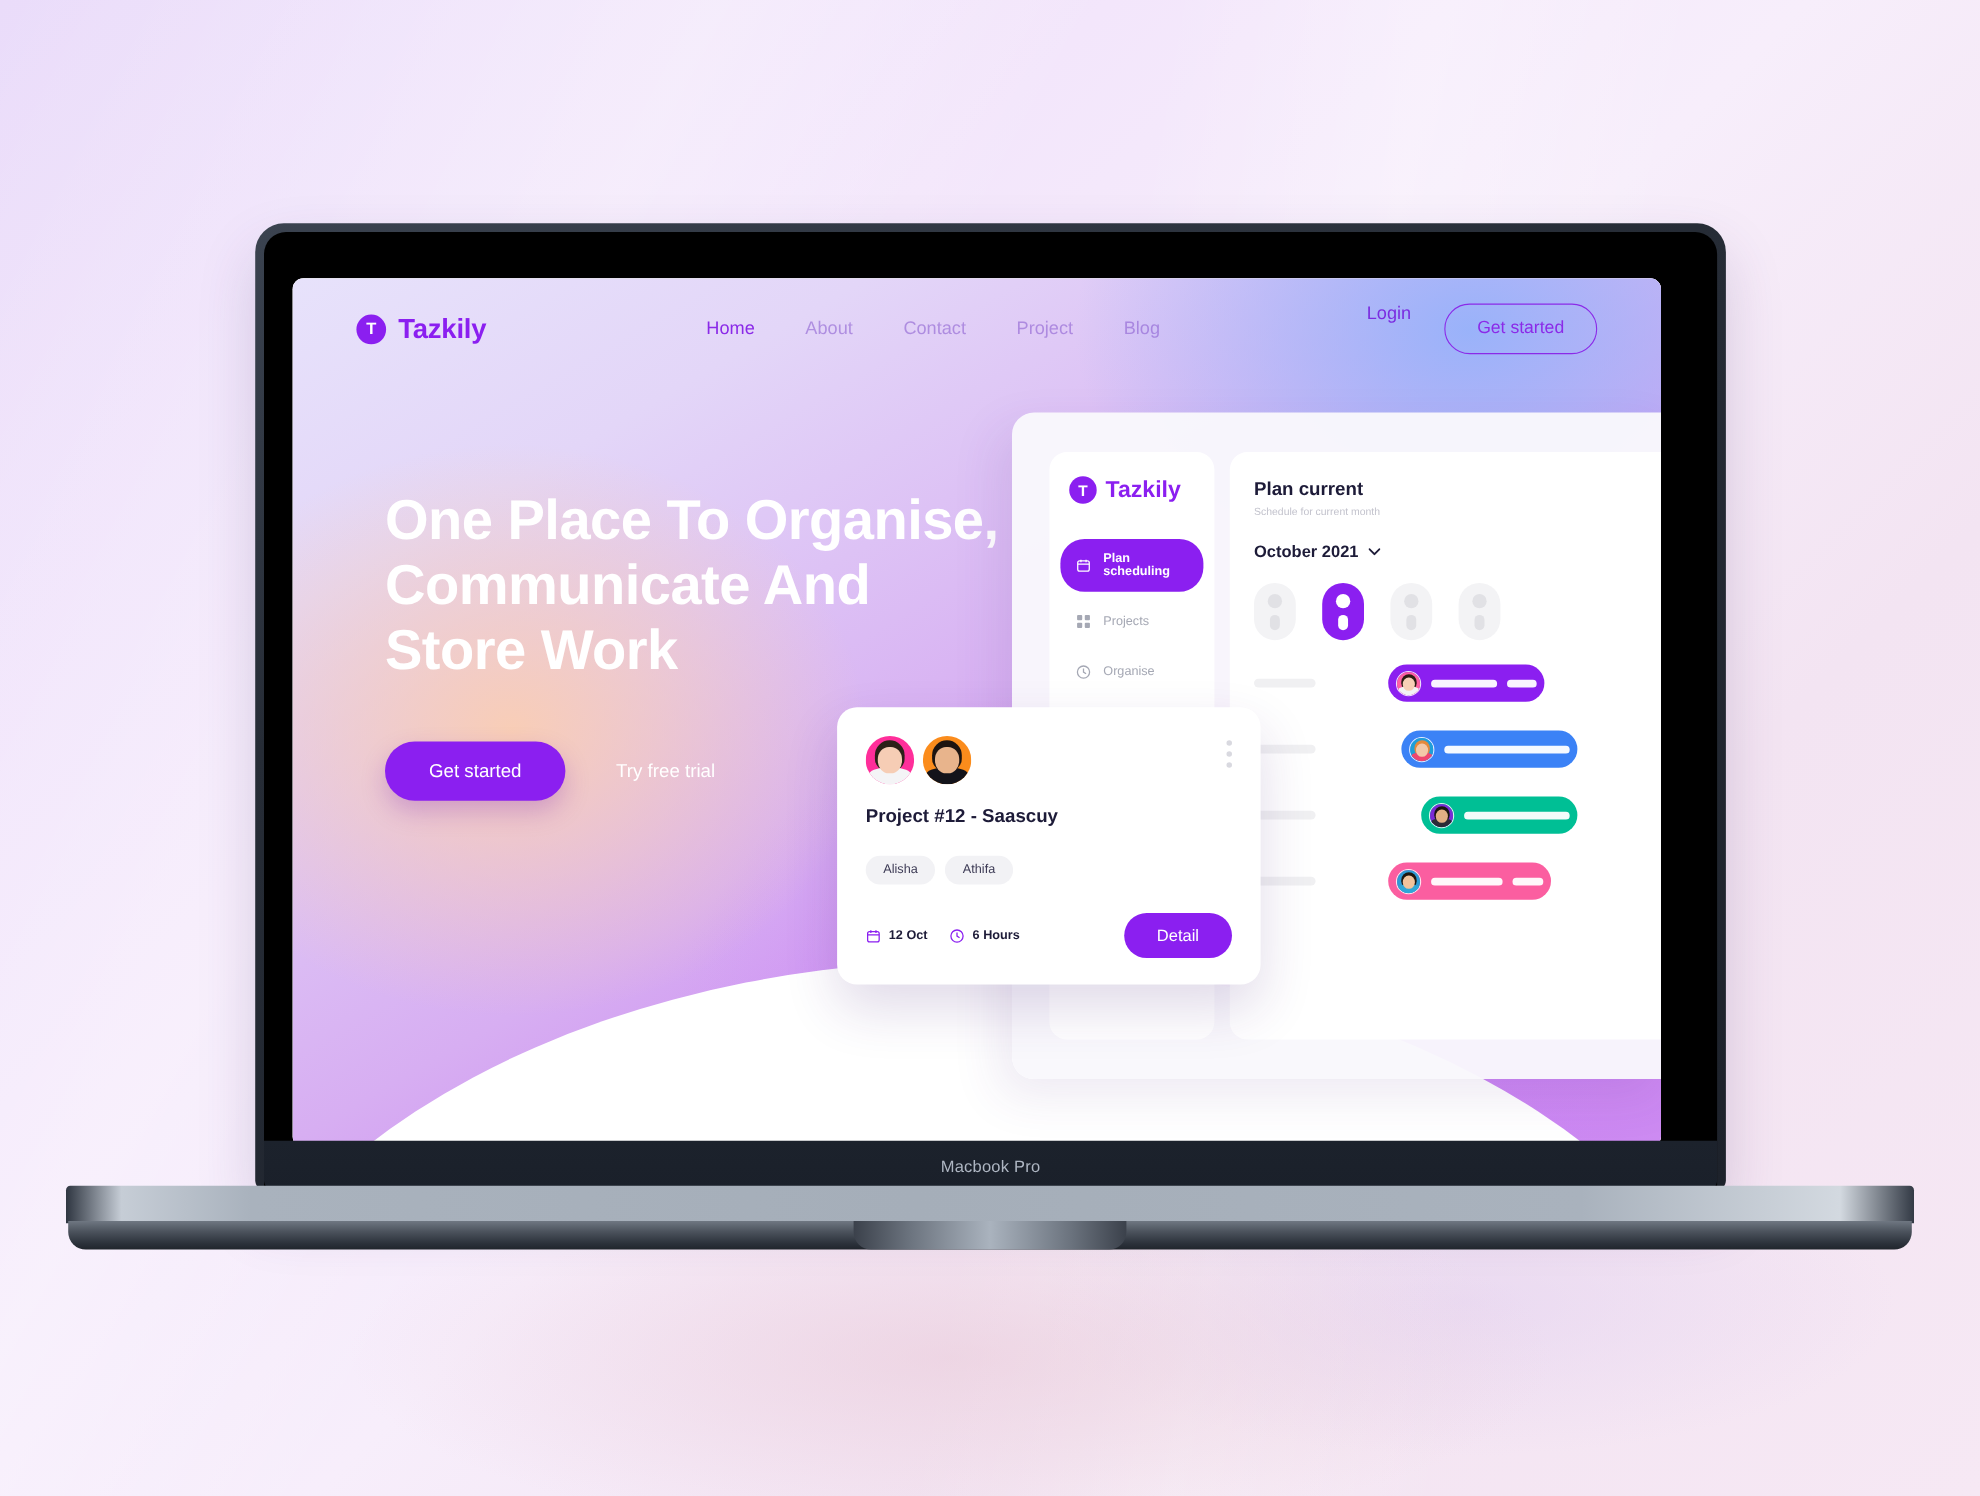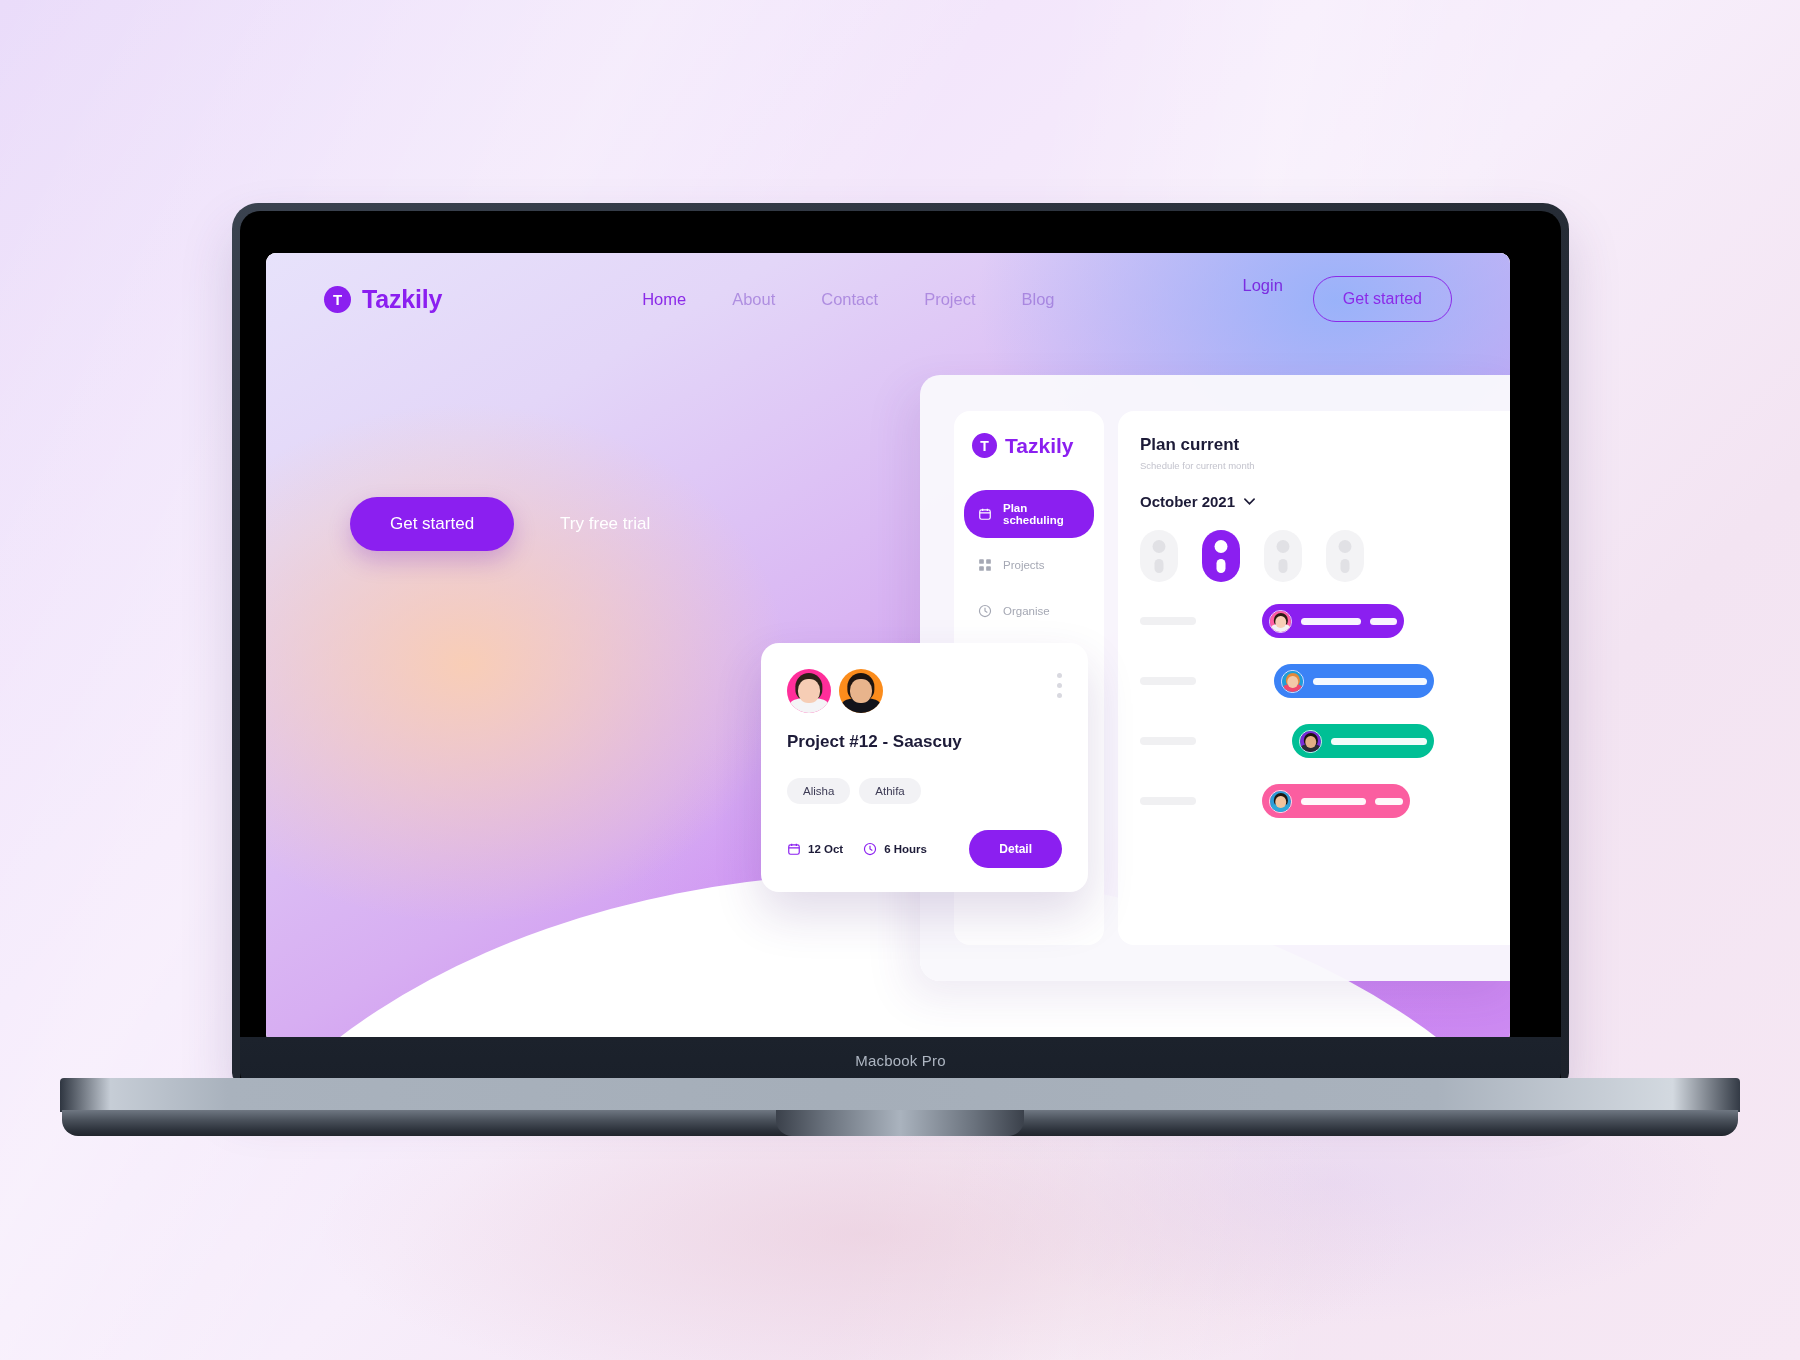--- a/index.html
+++ b/index.html
@@ -204,42 +204,42 @@
     padding: 0 7px; gap: 9px; position: relative;
   }
   .bar-av {
     width: 23px; height: 23px; border-radius: 50%; flex: 0 0 23px;
     border: 1.5px solid rgba(255,255,255,0.85); overflow: hidden; position: relative;
   }
   .bar-line { height: 7px; border-radius: 4px; background: rgba(255,255,255,0.95); }
 
   
   .pcard {
-    position: absolute; left: 495px; top: 390px; width: 327px;
+    position: absolute; left: 495px; top: 390px; width: 385px;
     background: #fff; border-radius: 18px;
     padding: 26px 26px 24px 26px;
     box-shadow: 0 22px 48px rgba(70,30,120,0.16);
   }
   .pc-top { display: flex; align-items: flex-start; }
   .pc-avs { display: flex; gap: 8px; }
   .pc-av { width: 44px; height: 44px; border-radius: 50%; overflow: hidden; position: relative; }
   .pc-dots { margin-left: auto; display: flex; flex-direction: column; gap: 5px; padding-top: 4px; }
   .pc-dots span { width: 5px; height: 5px; border-radius: 50%; background: #d9d9e0; display: block; }
   .pc-title { margin-top: 19px; font-size: 17px; font-weight: 700; color: #1d1b38; }
   .pc-tags { margin-top: 12px; display: flex; gap: 9px; }
   .pc-tag {
     background: #f2f2f5; color: #3d3b55; font-size: 11.5px;
     padding: 7px 16px; border-radius: 14px; margin-top: 14px;
   }
   .pc-foot { margin-top: 26px; display: flex; align-items: center; gap: 20px; }
   .pc-meta { display: flex; align-items: center; gap: 7px; font-size: 11.5px; color: #1d1b38; font-weight: 600; }
   .pc-meta svg { width: 14px; height: 14px; display: block; }
   .pc-detail {
     margin-left: auto; background: #8b1ff0; color: #fff; border: none;
-    font-size: 12px; font-weight: 700; padding: 12px 30px; border-radius: 22px;
+    font-size: 15px; font-weight: 400; padding: 12px 30px; border-radius: 22px;
   }
 
   
   .face { position: absolute; inset: 0; }
   .face .hair { position: absolute; left: 50%; transform: translateX(-50%); border-radius: 50% 50% 42% 42%; }
   .face .skin { position: absolute; left: 50%; transform: translateX(-50%); border-radius: 46%; }
   .face .body { position: absolute; left: 50%; transform: translateX(-50%); bottom: 0; border-radius: 40% 40% 0 0; }
 </style>
 </head>
 <body>
@@ -269,20 +269,25 @@
               <a class="nav-link">Project</a>
               <a class="nav-link">Blog</a>
             </div>
             <div class="nav-right">
               <a class="login">Login</a>
               <button class="cta-outline">Get started</button>
             </div>
           </div>
 
           <div class="copy">
+            <h1 class="headline">
+              <span>One Place To Organise,</span><br>
+              <span>Communicate And</span><br>
+              <span>Store Work</span>
+            </h1>
             <div class="actions">
               <button class="btn-primary">Get started</button>
               <a class="btn-text">Try free trial</a>
             </div>
           </div>
 
           <div class="dots">
               <span style="left: 48px; top: 0px;"></span>
               <span style="left: 72px; top: 0px;"></span>
               <span style="left: 24px; top: 22px;"></span>

